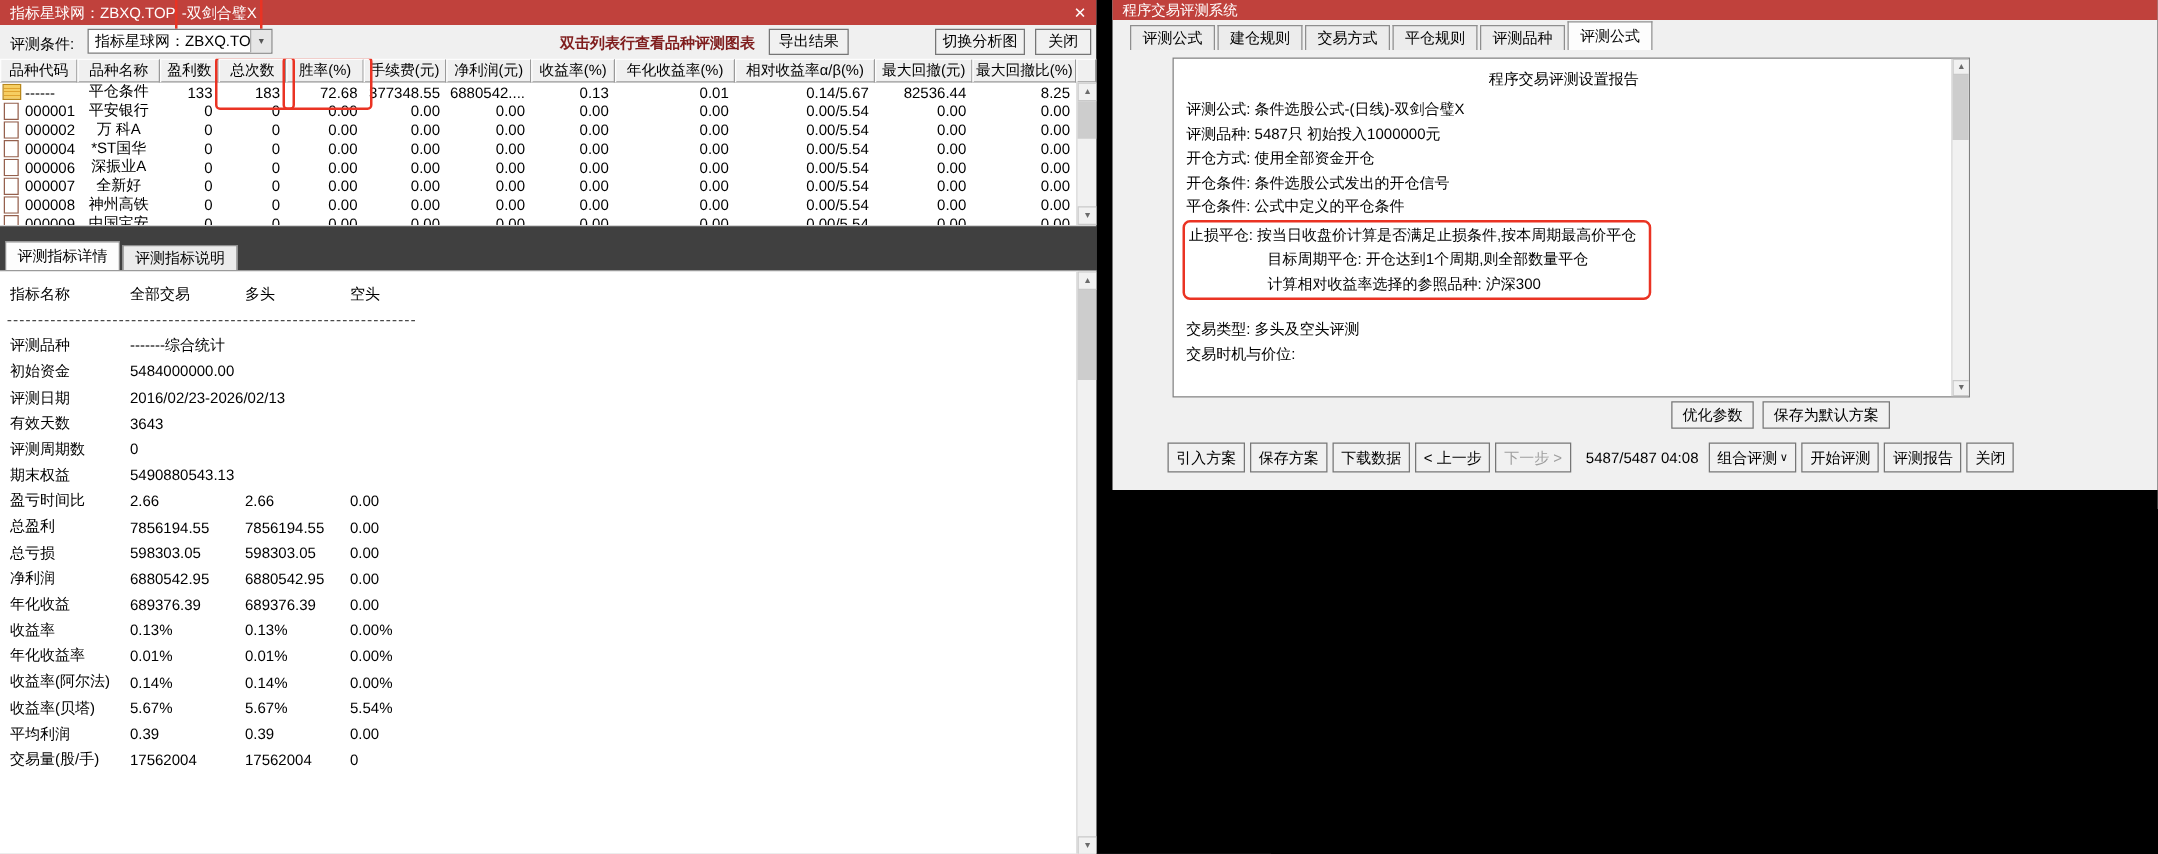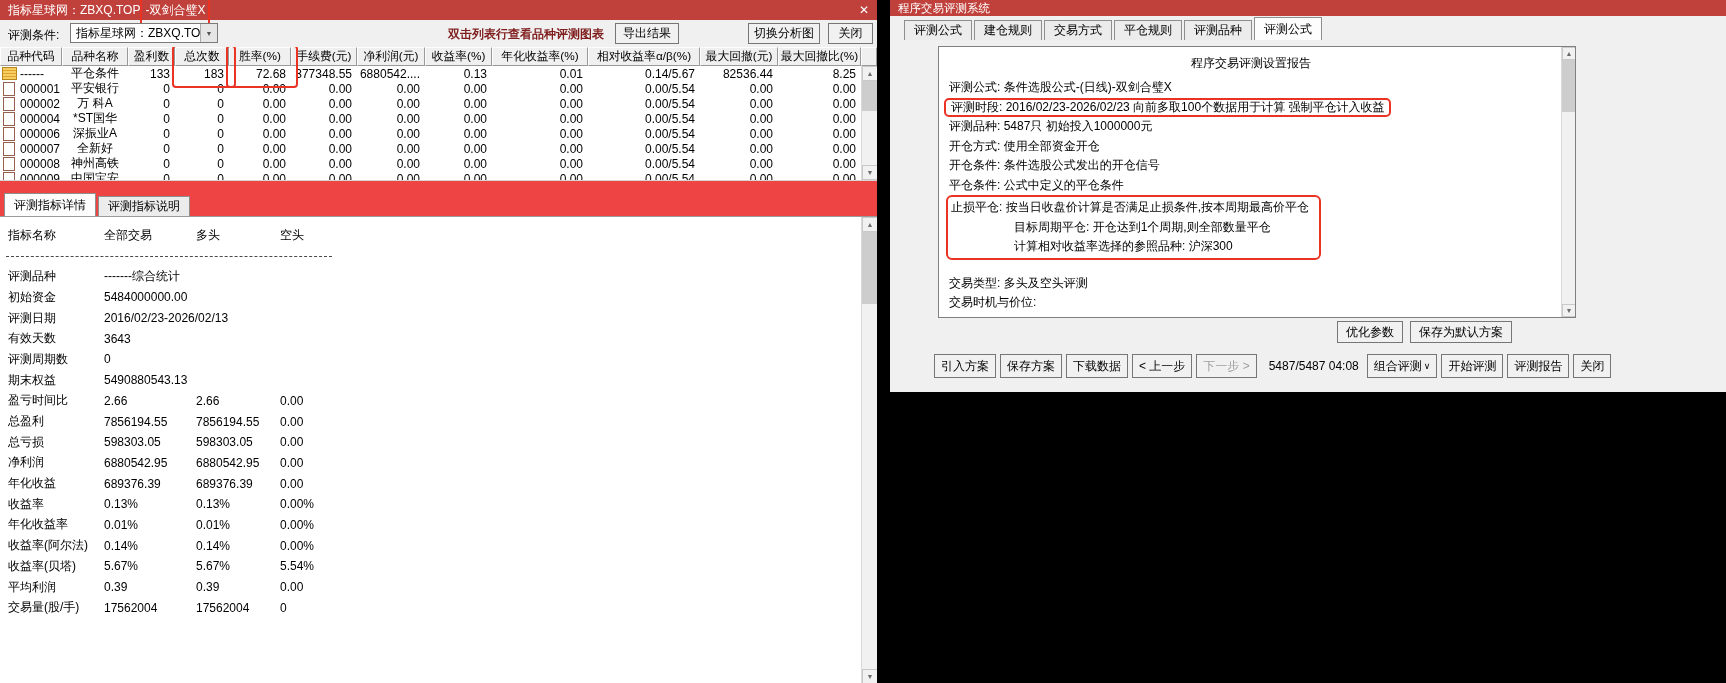--- a/index.html
+++ b/index.html
@@ -37,21 +37,21 @@
   .ico-summary{width:13px;height:11px;background:repeating-linear-gradient(#F6CE62 0 2px,#DFA32F 2px 3px);border:1px solid #B8871B;margin:0 3px 0 2px;flex:none;}
   .redbox{position:absolute;border:2px solid #EA3323;border-radius:4px;pointer-events:none;}
   #redbox-zcs{left:172px;top:-2px;width:60px;height:39px;}
   #redbox-sl{left:226px;top:-2px;width:68px;height:39px;}
   .vscroll{position:absolute;background:#F1F1F1;border-left:1px solid #D9D9D9;box-sizing:border-box;}
   .sbtn{width:16px;height:15px;background:#F1F1F1;border:1px solid #C9C9C9;box-sizing:border-box;display:flex;align-items:center;justify-content:center;font-size:7px;color:#6B6B6B;}
   .sthumb{width:16px;background:#CDCDCD;}
   #tscroll{right:0;top:19px;width:16px;height:114px;}
   #sscroll{right:0;top:0;width:16px;height:467px;}
   
-  #ltabs{position:absolute;left:0;top:180px;width:877px;height:36px;background:#ef4444;border-top:1px solid #D5D5D5;display:flex;align-items:flex-end;padding-left:4px;box-sizing:border-box;}
+  #ltabs{position:absolute;left:0;top:180px;width:877px;height:36px;background:#404040;border-top:1px solid #D5D5D5;display:flex;align-items:flex-end;padding-left:4px;box-sizing:border-box;}
   .tab{border:1px solid #8E8E8E;border-bottom:none;padding:0 9px;height:19px;line-height:19px;background:#ECECEC;margin-right:2px;white-space:nowrap;}
   .tab.active{background:#FDFDFD;height:22px;line-height:22px;}
   #stats{position:absolute;left:0;top:216px;width:877px;height:467px;background:#fff;border-top:1px solid #9A9A9A;box-sizing:border-box;overflow:hidden;}
   #stats-inner{padding-top:8px;}
   .srow{display:flex;height:20.7px;align-items:center;white-space:nowrap;}
   .sc0{box-sizing:border-box;width:96px;padding-left:8px;flex:none;}
   .sc1{box-sizing:border-box;width:92px;padding-left:8px;flex:none;}
   .sc2{box-sizing:border-box;width:84px;padding-left:8px;flex:none;}
   .sc3{box-sizing:border-box;padding-left:8px;flex:none;}
   .dashline{height:20.7px;display:flex;align-items:center;}
@@ -398,21 +398,20 @@
       <div class="tab">平仓规则</div>
       <div class="tab">评测品种</div>
       <div class="tab active">评测公式</div>
     </div>
   <div id="rcontent">
     <div id="report">
       <div id="rlines">
         <div class="rtitle">程序交易评测设置报告</div>
         <div id="rlines-list">
             <div class="rline">评测公式: 条件选股公式-(日线)-双剑合璧X</div>
-            <div class="rline"><span class="hl">评测时段: 2016/02/23-2026/02/23 向前多取100个数据用于计算 强制平仓计入收益</span></div>
             <div class="rline">评测品种: 5487只 初始投入1000000元</div>
             <div class="rline">开仓方式: 使用全部资金开仓</div>
             <div class="rline">开仓条件: 条件选股公式发出的开仓信号</div>
             <div class="rline">平仓条件: 公式中定义的平仓条件</div>
             <div class="rgroup">
               <div class="rline">止损平仓: 按当日收盘价计算是否满足止损条件,按本周期最高价平仓</div>
               <div class="rline indent">目标周期平仓: 开仓达到1个周期,则全部数量平仓</div>
               <div class="rline indent">计算相对收益率选择的参照品种: 沪深300</div>
             </div>
             <div class="rline blank"></div>

